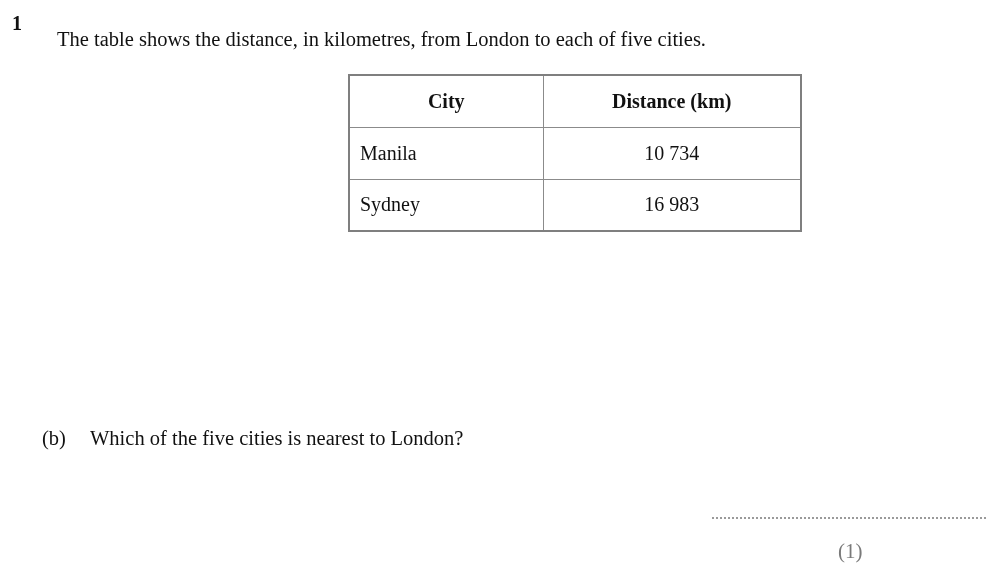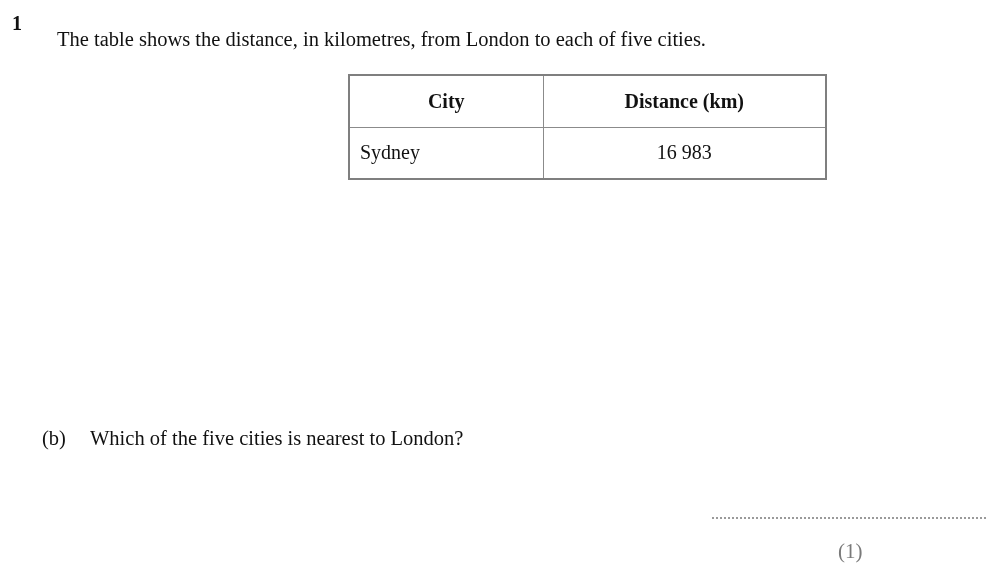--- a/index.html
+++ b/index.html
@@ -63,21 +63,21 @@
     font-weight: normal;
     box-sizing: border-box;
   }
 
   table.distance-table thead th {
     font-weight: bold;
     text-align: center;
   }
 
   .col-city   { width: 194px; margin-top: 40px; }
-  .col-dist   { width: 283px; }
+  .col-dist   { width: 258px; }
 
   td.city-cell {
     text-align: left;
     padding-left: 9px;
   }
   td.dist-cell {
     text-align: center;
   }
 
   
@@ -129,20 +129,24 @@
 <div class="table-wrap">
   <table class="distance-table">
     <thead>
       <tr>
         <th class="col-city">City</th>
         <th class="col-dist">Distance (km)</th>
       </tr>
     </thead>
     <tbody>
       <tr>
+        <td class="city-cell">Manila</td>
+        <td class="dist-cell">10 734</td>
+      </tr>
+      <tr>
         <td class="city-cell">Sydney</td>
         <td class="dist-cell">16 983</td>
       </tr>
     </tbody>
   </table>
 </div>
 
 <div class="part-b">
   <span class="label">(b)</span><span>Which of the five cities is nearest to London?</span>
 </div>

